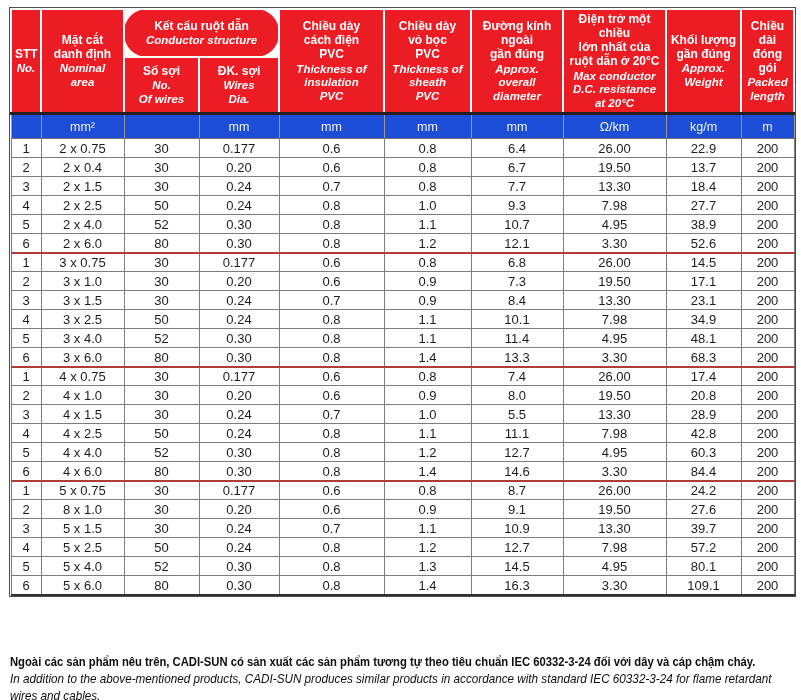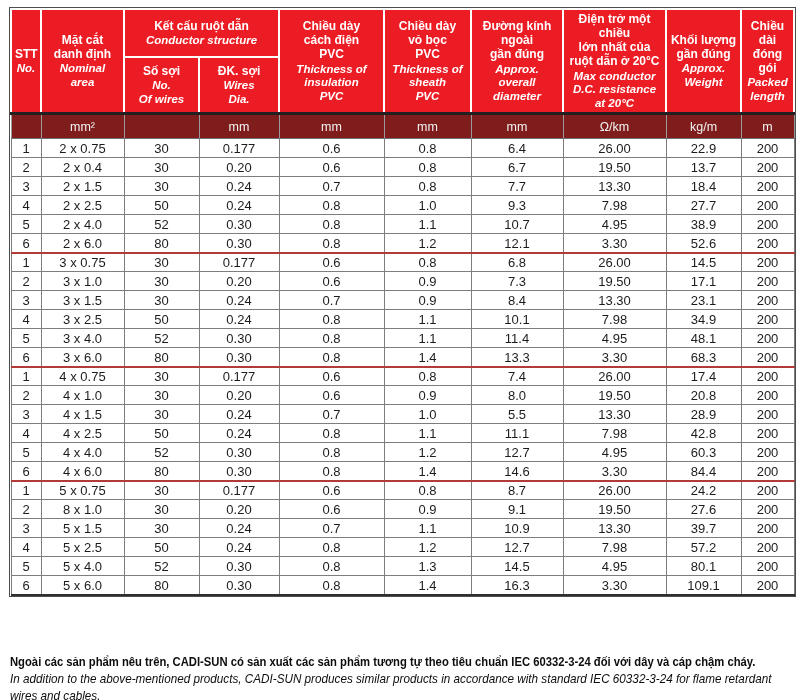--- a/index.html
+++ b/index.html
@@ -26,41 +26,41 @@
   
   thead th {
     background: #ec1c24;
     color: #ffffff;
     border: 2px solid #ffffff;
     vertical-align: middle;
     text-align: center;
     padding: 2px 3px;
     font-weight: normal;
   }
-  thead tr.head-top th.group-head { height: 41px; }
+  thead tr.head-top th.group-head { height: 41px; border-radius: 23px; }
   thead tr.head-sub th { height: 46px; }
   .vi {
     display: block;
     font-size: 12px;
     font-weight: bold;
     line-height: 1.18;
     white-space: pre-line;
   }
   .en {
     display: block;
     font-size: 11.5px;
     font-style: italic;
     font-weight: bold;
     line-height: 1.18;
     white-space: pre-line;
     margin-top: 1px;
   }
   
   tr.units td {
-    background: #7f1d1d;
+    background: #1d4ed8;
     color: #f2f2f2;
     border-left: 1px solid #9a9a9a;
     border-right: 1px solid #9a9a9a;
     border-top: 3px solid #231f20; 
     border-bottom: 1px solid #6f6f6f;
     height: 25px;
     text-align: center;
     font-size: 12.5px;
     vertical-align: middle;
   }

